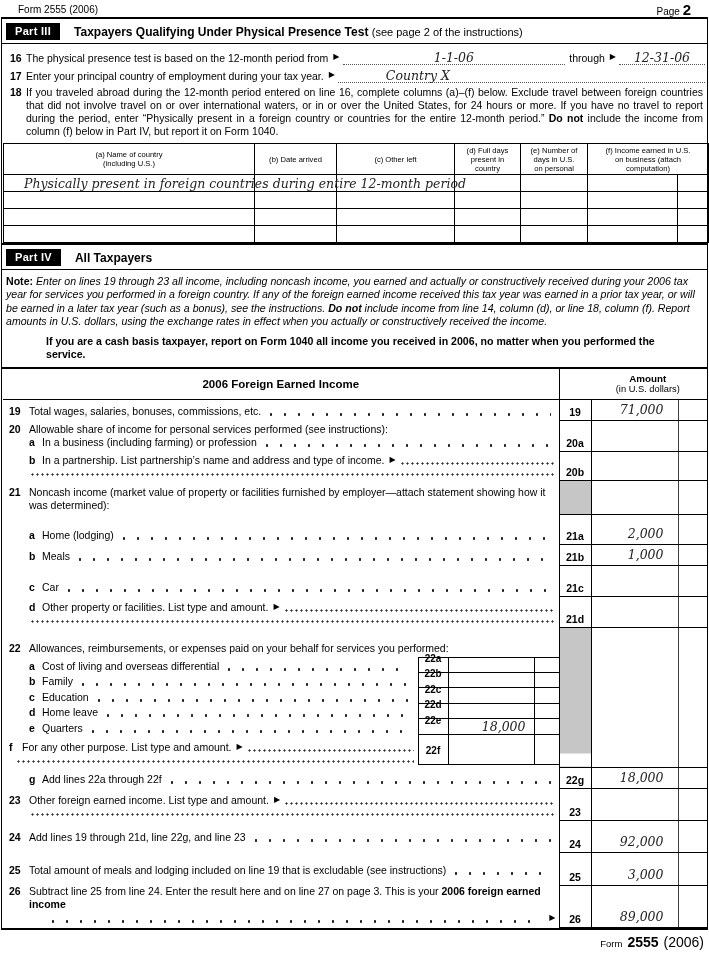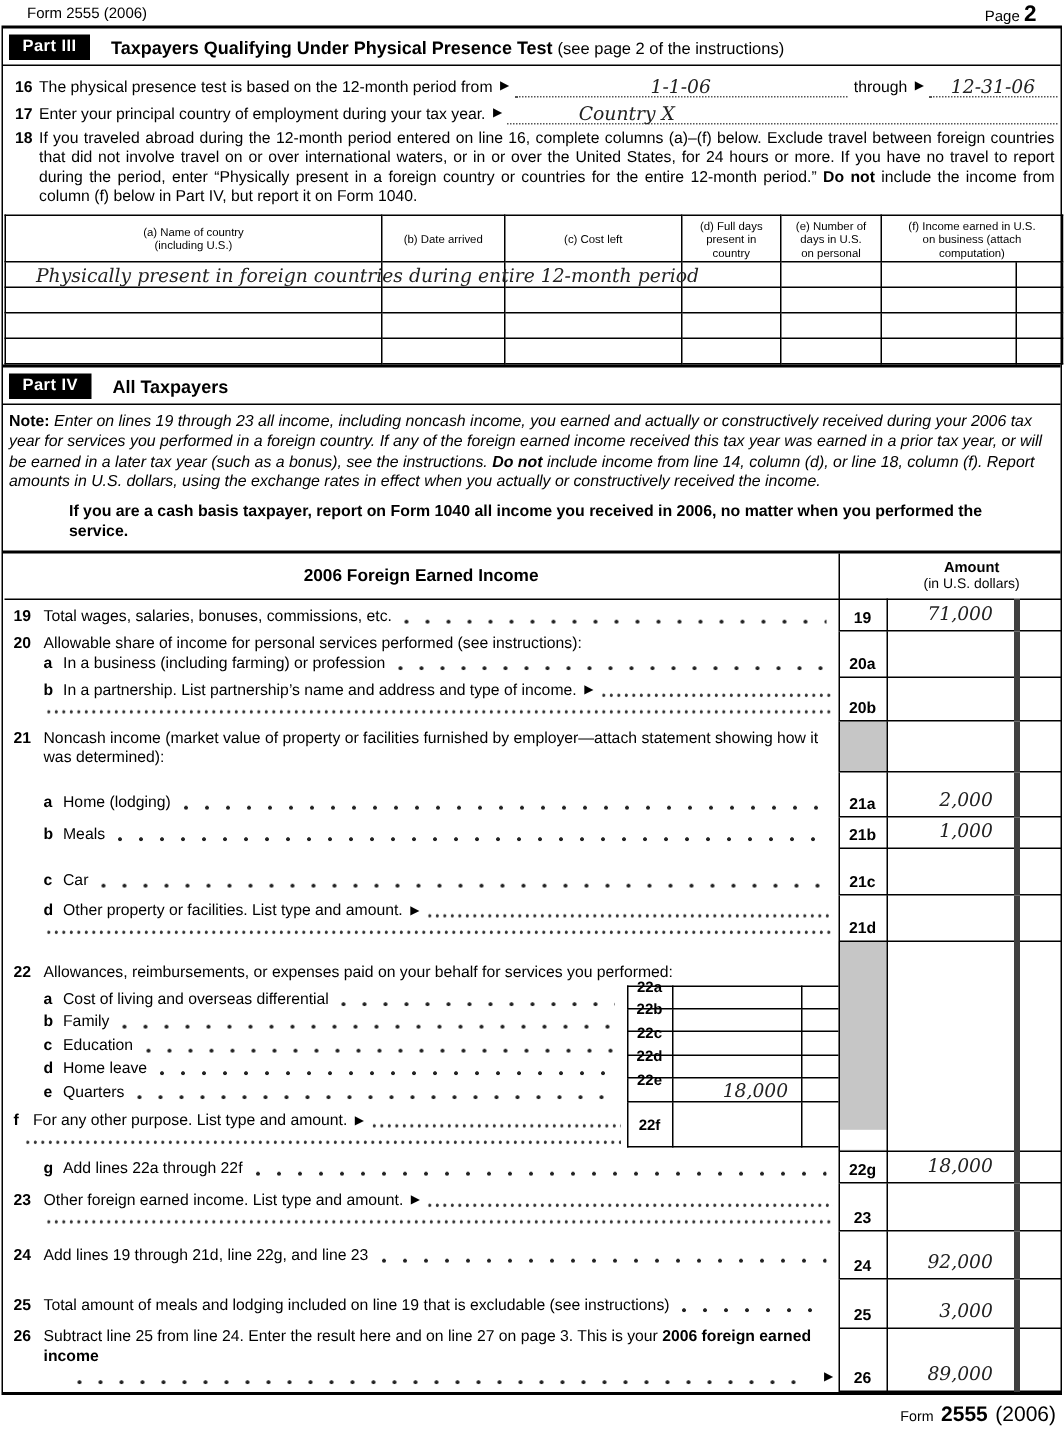--- a/index.html
+++ b/index.html
@@ -46,21 +46,21 @@
   .noteblk { padding:5px 6px 4px 4px; font-size:10.6px; line-height:13.4px; border-bottom:2px solid #000; }
   .noteblk .itl { font-style:italic; }
   .noteblk .bitl { font-style:italic; font-weight:bold; }
   .cashp { font-weight:bold; padding:6px 10px 2px 40px; line-height:13.4px; }
 
   
   .inc { width:705px; margin-left:1px; }
   .inc td { vertical-align:bottom; }
   .inc .desc { border-right:1px solid #000; padding:0 0 2px 0; }
   .inc .num { border-right:1px solid #000; border-bottom:1px solid #000; font-weight:bold; font-size:10.5px; text-align:center; padding-bottom:2px; }
-  .inc .amt { border-right:4px solid #404040; border-bottom:1px solid #000; text-align:right; padding:0 14px 2px 0; }
+  .inc .amt { border-right:1px solid #404040; border-bottom:1px solid #000; text-align:right; padding:0 14px 2px 0; }
   .inc .cents { border-bottom:1px solid #000; }
   .inc .hdrL { border-right:1px solid #000; border-bottom:1px solid #000; text-align:center; font-weight:bold; font-size:11.5px; vertical-align:middle; }
   .inc .hdrR { border-bottom:1px solid #000; text-align:center; vertical-align:middle; line-height:11px;padding-left:28px; }
   .amt-t { font-weight:bold; font-size:9.8px; }
   .amt-s { font-size:9.3px; }
   .shade { background:#c6c6c6; }
   .shadeGrad { background:linear-gradient(to bottom, #c6c6c6 0, #c6c6c6 calc(100% - 13px), #fff calc(100% - 13px)); }
   .vtop { vertical-align:top; }
 
   .dline { display:flex; align-items:flex-end; font-size:10.5px; line-height:13px; padding-left:6px; }
@@ -150,21 +150,21 @@
           <col style="width:66px">
           <col style="width:67px">
           <col style="width:90px">
           <col style="width:31px">
         </colgroup>
       <tbody>
           <tr>
         <th>(a) Name of country
 (including U.S.)</th>
         <th>(b) Date arrived</th>
-        <th>(c) Cost left</th>
+        <th>(c) Other left</th>
         <th>(d) Full days
 present in
 country</th>
         <th>(e) Number of
 days in U.S.
 on personal</th>
         <th colspan="2">(f) Income earned in U.S.
 on business (attach
 computation)</th>
       </tr>

